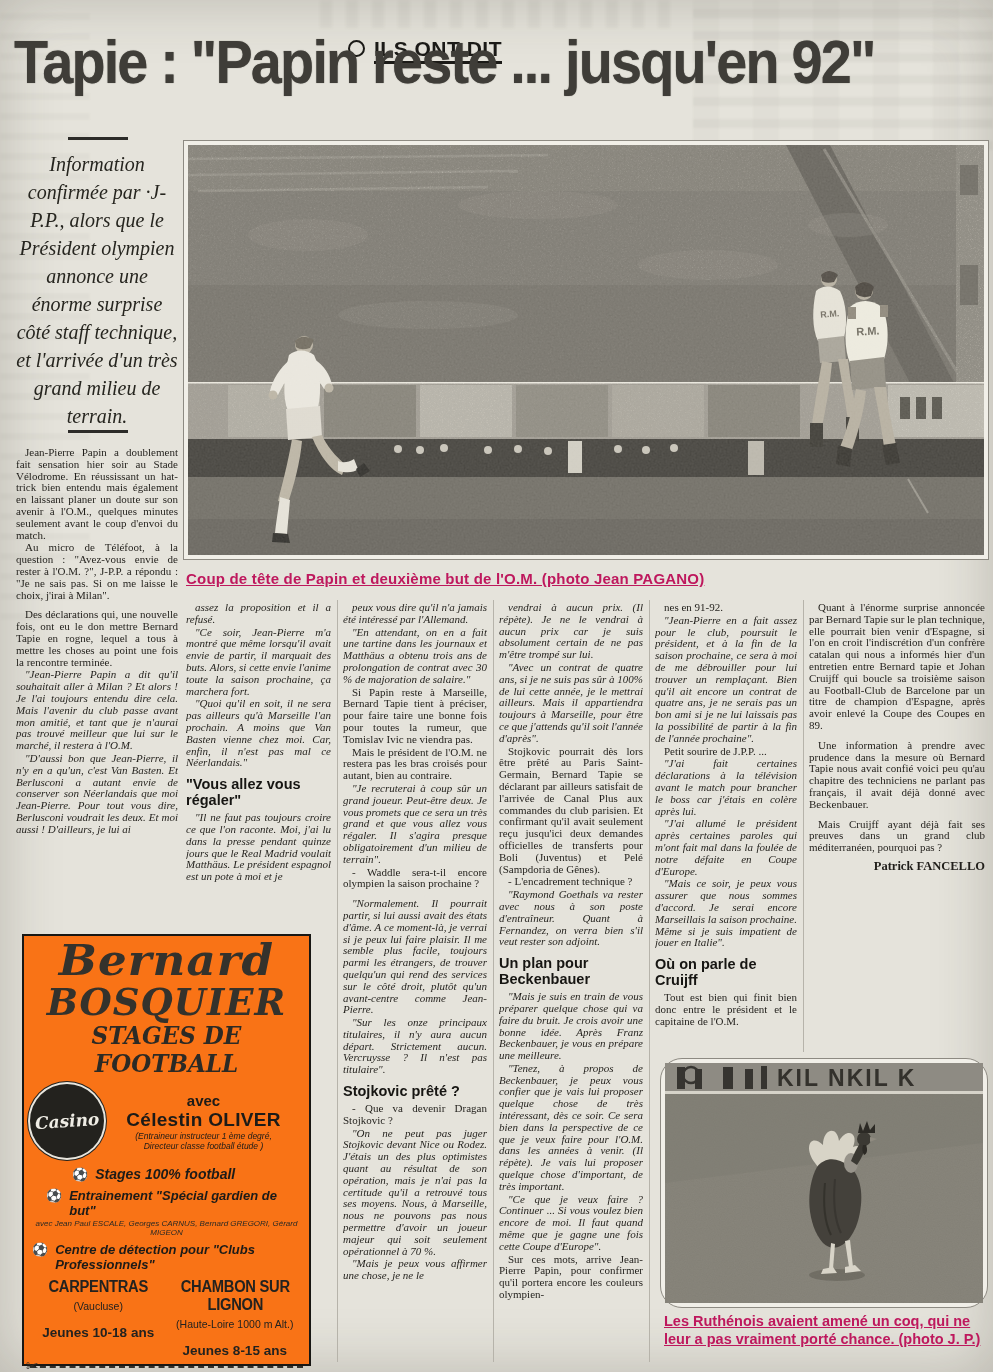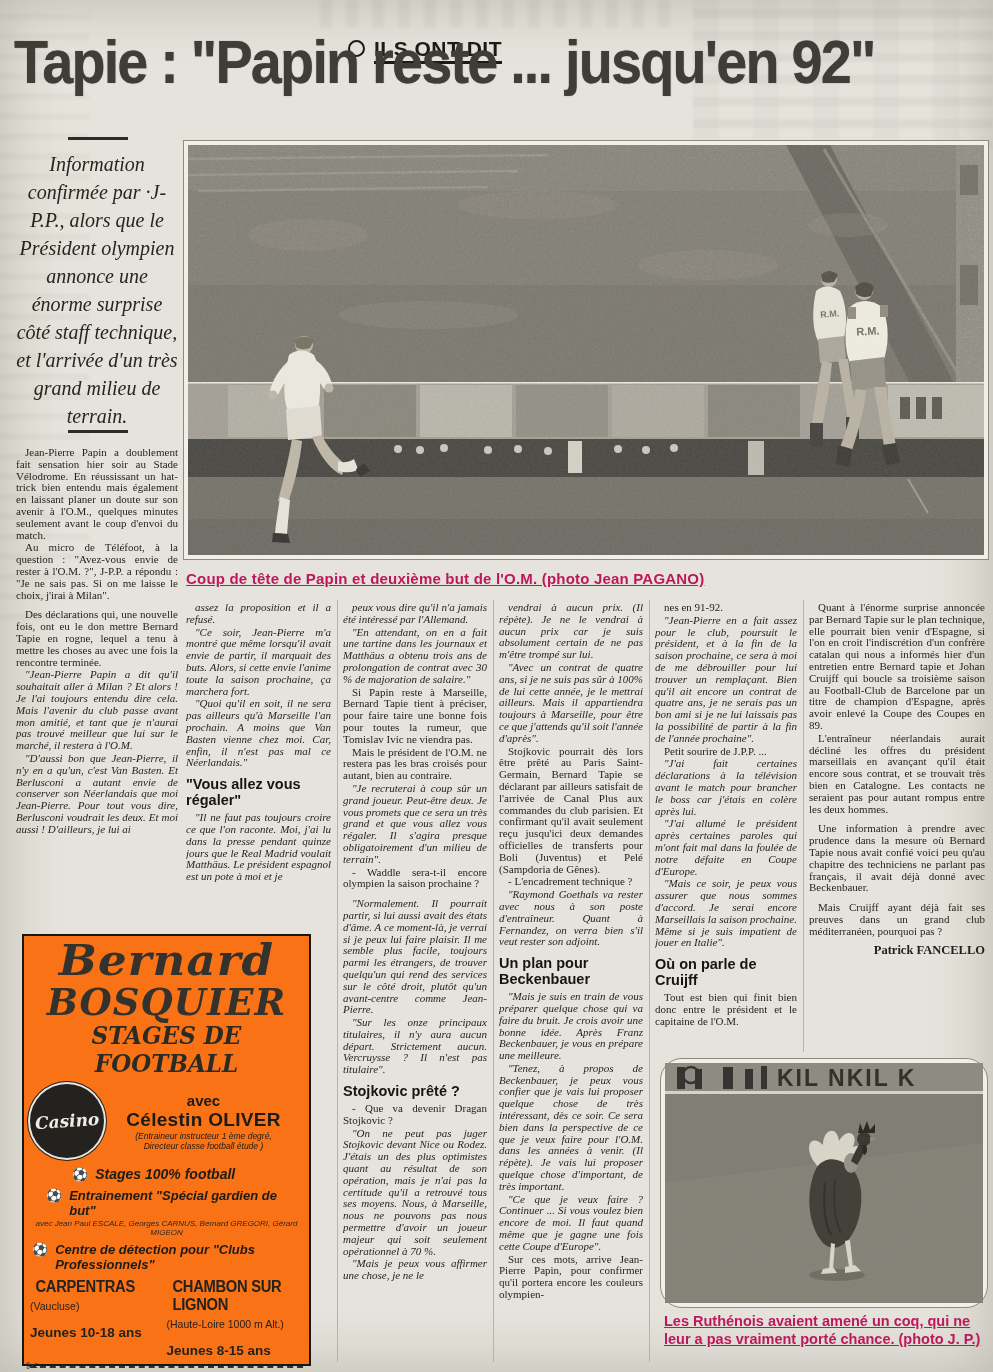--- a/index.html
+++ b/index.html
@@ -81,21 +81,21 @@
   .oliver .who{font-weight:bold;font-size:19px;letter-spacing:.3px;}
   .oliver .sub{font-size:8.5px;font-style:italic;line-height:10px;}
   .bul{display:flex;align-items:baseline;font-family:"Liberation Sans",sans-serif;
     font-weight:bold;font-style:italic;color:#1c1b18;}
   .bul .ball{font-style:normal;font-size:13px;margin-right:7px;}
   .bul.b1{margin:8px 0 0 42px;font-size:14px;}
   .bul.b2{margin:6px 0 0 16px;font-size:13px;}
   .bul.b3{margin:5px 0 0 2px;font-size:13px;}
   .bul-sub{font-family:"Liberation Sans",sans-serif;font-size:8px;font-style:italic;
     text-align:center;margin-top:1px;color:#2a2924;}
-  .locs{display:flex;margin-top:6px;text-align:left;font-family:"Liberation Sans",sans-serif;}
+  .locs{display:flex;margin-top:6px;text-align:center;font-family:"Liberation Sans",sans-serif;}
   .locs>div{flex:1;}
   .locs .lt{font-weight:bold;font-size:16px;letter-spacing:-.3px;transform:scaleX(.92);}
   .locs .ls{font-size:10.5px;margin-top:4px;}
   .locs .la{font-weight:bold;font-size:13.5px;margin-top:13px;}
   .cutline{position:relative;border-top:2px dashed #33322d;margin:8px 0 3px;}
   .cutline .sc{position:absolute;left:-4px;top:-11px;font-size:15px;color:#2a2924;}
   .coupon{font-family:"Liberation Sans",sans-serif;text-align:center;color:#232220;}
   .coupon .c1{font-size:7.5px;font-weight:bold;}
   .coupon .c2{font-size:7.5px;font-weight:bold;margin-top:1px;}
 </style>
@@ -237,21 +237,21 @@
   <div class="cap main">Coup de tête de Papin et deuxième but de l'O.M. (photo Jean PAGANO)</div>
 
   <div class="vrule" style="left:337px;top:600px;height:762px;"></div>
   <div class="vrule" style="left:493px;top:600px;height:762px;"></div>
   <div class="vrule" style="left:649px;top:600px;height:762px;"></div>
   <div class="vrule" style="left:803px;top:600px;height:452px;"></div>
 
   <div class="col" style="left:16px;top:447px;width:162px;height:485px;">
       <p class="pg body">Jean-Pierre Papin a doublement fait sensation hier soir au Stade Vélodrome. En réussissant un hat-trick bien entendu mais également en laissant planer un doute sur son avenir à l'O.M., quelques minutes seulement avant le coup d'envoi du match.</p>
       <p class="pg body">Au micro de Téléfoot, à la question : "Avez-vous envie de rester à l'O.M. ?", J-P.P. a répondu : "Je ne sais pas. Si on me laisse le choix, j'irai à Milan".</p>
-      <p class="pg body" style="margin-top: 8px;">Des déclarations qui, une nouvelle fois, ont eu le don mettre Bernard Tapie en rogne, lequel a tenu à mettre les choses au avec une fois la rencontre terminée.</p>
+      <p class="pg body" style="margin-top: 8px;">Des déclarations qui, une nouvelle fois, ont eu le don mettre Bernard Tapie en rogne, lequel a tous à mettre les choses au point une fois la rencontre terminée.</p>
       <p class="pg quote">"Jean-Pierre Papin a dit qu'il souhaitait aller à Milan ? Et alors ! Je l'ai toujours entendu dire cela. Mais l'avenir du club passe avant mon amitié, et tant que je n'aurai pas trouvé meilleur que lui sur le marché, il restera à l'O.M.</p>
       <p class="pg quote">"D'aussi bon que Jean-Pierre, il n'y en a qu'un, c'est Van Basten. Et Berlusconi a autant envie de conserver son Néerlandais que moi Jean-Pierre. Pour tout vous dire, Berlusconi voudrait les deux. Et moi aussi ! D'ailleurs, je lui ai</p>
     </div>
   <div class="col" style="left:186px;top:602px;width:145px;height:328px;">
       <p class="pg quote">assez la proposition et il a refusé.</p>
       <p class="pg quote">"Ce soir, Jean-Pierre m'a montré que même lorsqu'il avait envie de partir, il marquait des buts. Alors, si cette envie l'anime toute la saison prochaine, ça marchera fort.</p>
       <p class="pg quote">"Quoi qu'il en soit, il ne sera pas ailleurs qu'à Marseille l'an prochain. A moins que Van Basten vienne chez moi. Car, enfin, il n'est pas mal ce Néerlandais."</p>
       <p class="pg subhead">"Vous allez vous régaler"</p>
       <p class="pg quote">"Il ne faut pas toujours croire ce que l'on raconte. Moi, j'ai lu dans la presse pendant quinze jours que le Real Madrid voulait Matthäus. Le président espagnol est un pote à moi et je</p>
     </div>
@@ -286,21 +286,20 @@
       <p class="pg quote">"Jean-Pierre en a fait assez pour le club, poursuit le président, et à la fin de la saison prochaine, ce sera à moi de me débrouiller pour lui trouver un remplaçant. Bien qu'il ait encore un contrat de quatre ans, je ne serais pas un bon ami si je ne lui laissais pas la possibilité de partir à la fin de l'année prochaine".</p>
       <p class="pg body">Petit sourire de J.P.P. ...</p>
       <p class="pg quote">"J'ai fait certaines déclarations à la télévision avant le match pour brancher le boss car j'étais en colère après lui.</p>
       <p class="pg quote">"J'ai allumé le président après certaines paroles qui m'ont fait mal dans la foulée de notre défaite en Coupe d'Europe.</p>
       <p class="pg quote">"Mais ce soir, je peux vous assurer que nous sommes d'accord. Je serai encore Marseillais la saison prochaine. Même si je suis impatient de jouer en Italie".</p>
       <p class="pg subhead">Où on parle de Cruijff</p>
       <p class="pg body">Tout est bien qui finit bien donc entre le président et le capitaine de l'O.M.</p>
     </div>
   <div class="col" style="left:809px;top:602px;width:176px;height:450px;">
       <p class="pg body">Quant à l'énorme surprise annoncée par Bernard Tapie sur le plan technique, elle pourrait bien venir d'Espagne, si l'on en croit l'indiscrétion d'un confrère catalan qui nous a informés hier d'un entretien entre Bernard tapie et Johan Cruijff qui boucle sa troisième saison au Football-Club de Barcelone par un titre de champion d'Espagne, après avoir enlevé la Coupe des Coupes en 89.</p>
-      <p class="pg body">L'entraîneur néerlandais aurait décliné les offres du président marseillais en avançant qu'il était encore sous contrat, et se trouvait très bien en Catalogne. Les contacts ne seraient pas pour autant rompus entre les deux hommes.</p>
       <p class="pg body" style="margin-top: 8px;">Une information à prendre avec prudence dans la mesure où Bernard Tapie nous avait confié voici peu qu'au chapitre des techniciens ne parlant pas français, il avait déjà donné avec Beckenbauer.</p>
       <p class="pg body" style="margin-top: 8px;">Mais Cruijff ayant déjà fait ses preuves dans un grand club méditerranéen, pourquoi pas ?</p>
       <p class="pg byline">Patrick FANCELLO</p>
     </div>
 
   <div class="photo" style="left:660px;top:1058px;width:328px;height:250px;border-radius:22px;">
     <svg width="318" height="240" viewBox="0 0 318 240">
       <defs>
         <filter id="grain3" x="0" y="0" width="100%" height="100%">
           <feTurbulence type="fractalNoise" baseFrequency="0.85" numOctaves="2" seed="12" stitchTiles="stitch"></feTurbulence>

